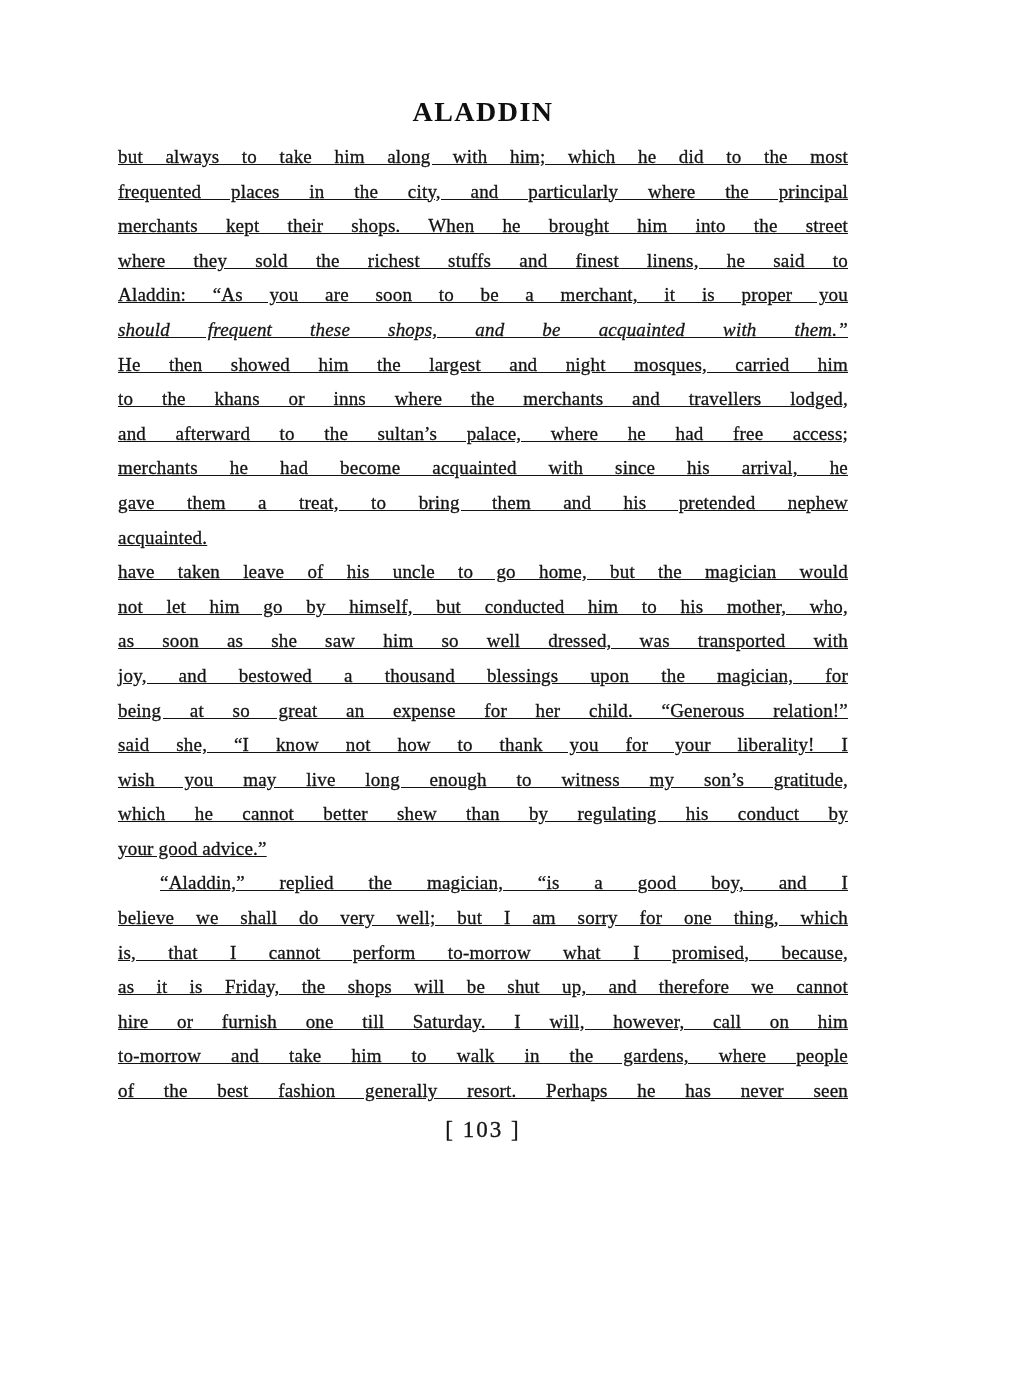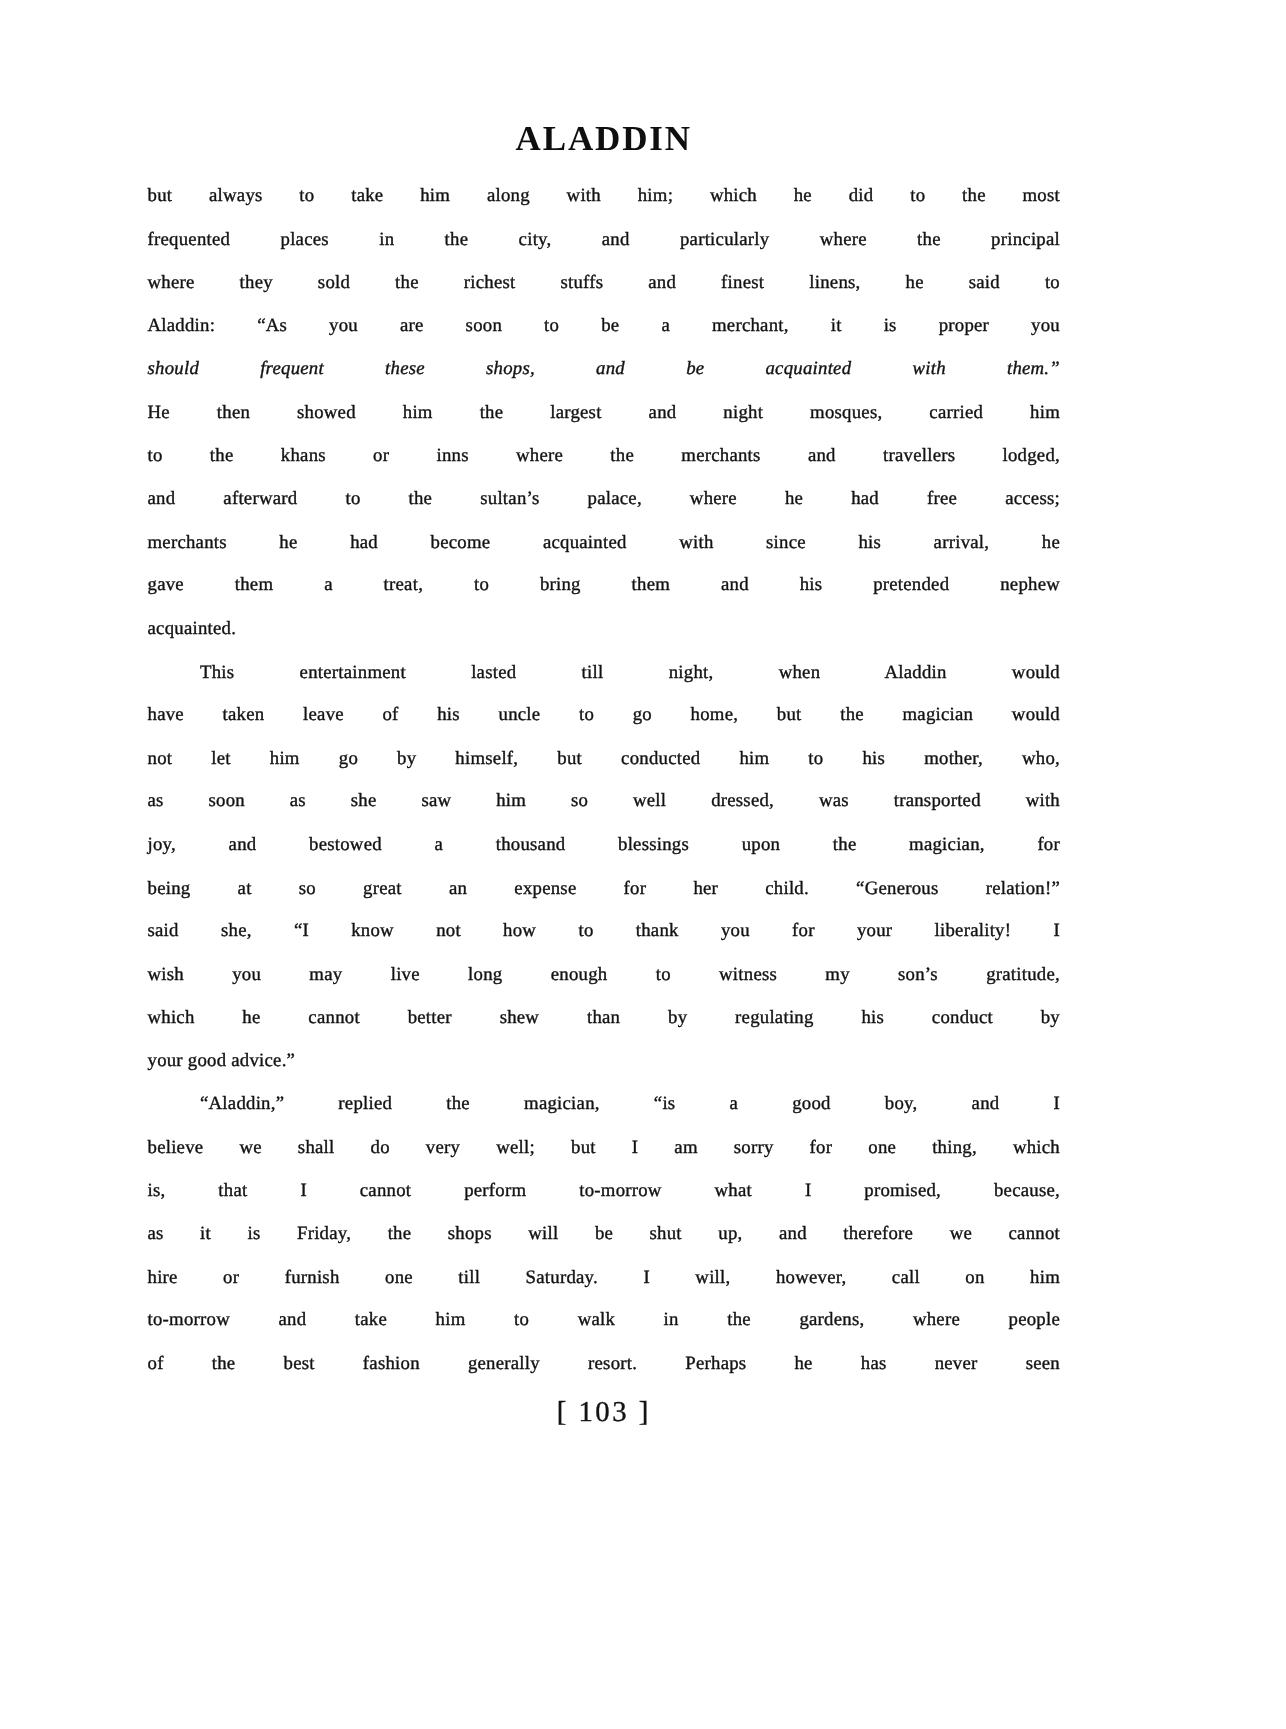--- a/index.html
+++ b/index.html
@@ -29,26 +29,27 @@
     font-weight: 700;
     letter-spacing: 1.5px;
     text-align: center;
     color: #0f0f0f;
   }
   .paragraph {
     margin: 0;
     padding: 0;
   }
   .line {
-    font-size: 15px;
+    font-size: 19px;
     line-height: 34.6px;
     text-align: justify;
     text-align-last: justify;
     white-space: normal;
     letter-spacing: 0.2px;
+    text-decoration: underline;
     -webkit-text-stroke: 0.3px #131313;
   }
   .line.indent {
     text-indent: 42px;
   }
   .line.endline {
     text-align-last: left;
   }
   .line.italic {
     font-style: italic;
@@ -67,33 +68,33 @@
 <body>
 
 <div class="page">
   <div class="content">
 
     <h1 class="running-head">ALADDIN</h1>
 
     <div class="paragraph">
       <div class="line">but always to take him along with him; which he did to the most</div>
       <div class="line">frequented places in the city, and particularly where the principal</div>
+      <div class="line">merchants kept their shops.  When he brought him into the street</div>
       <div class="line">where they sold the richest stuffs and finest linens, he said to</div>
       <div class="line">Aladdin: “As you are soon to be a merchant, it is proper you</div>
       <div class="line italic">should frequent these shops, and be acquainted with them.”</div>
       <div class="line">He then showed him the largest and night mosques, carried him</div>
       <div class="line">to the khans or inns where the merchants and travellers lodged,</div>
       <div class="line">and afterward to the sultan’s palace, where he had free access;</div>
       <div class="line">merchants he had become acquainted with since his arrival, he</div>
       <div class="line">gave them a treat, to bring them and his pretended nephew</div>
       <div class="line endline">acquainted.</div>
     </div>
 
     <div class="paragraph">
-      <div class="line indent">This entertainment lasted till night, when Aladdin would</div>
       <div class="line">have taken leave of his uncle to go home, but the magician would</div>
       <div class="line">not let him go by himself, but conducted him to his mother, who,</div>
       <div class="line">as soon as she saw him so well dressed, was transported with</div>
       <div class="line">joy, and bestowed a thousand blessings upon the magician, for</div>
       <div class="line">being at so great an expense for her child.  “Generous relation!”</div>
       <div class="line">said she, “I know not how to thank you for your liberality!  I</div>
       <div class="line">wish you may live long enough to witness my son’s gratitude,</div>
       <div class="line">which he cannot better shew than by regulating his conduct by</div>
       <div class="line endline">your good advice.”</div>
     </div>

